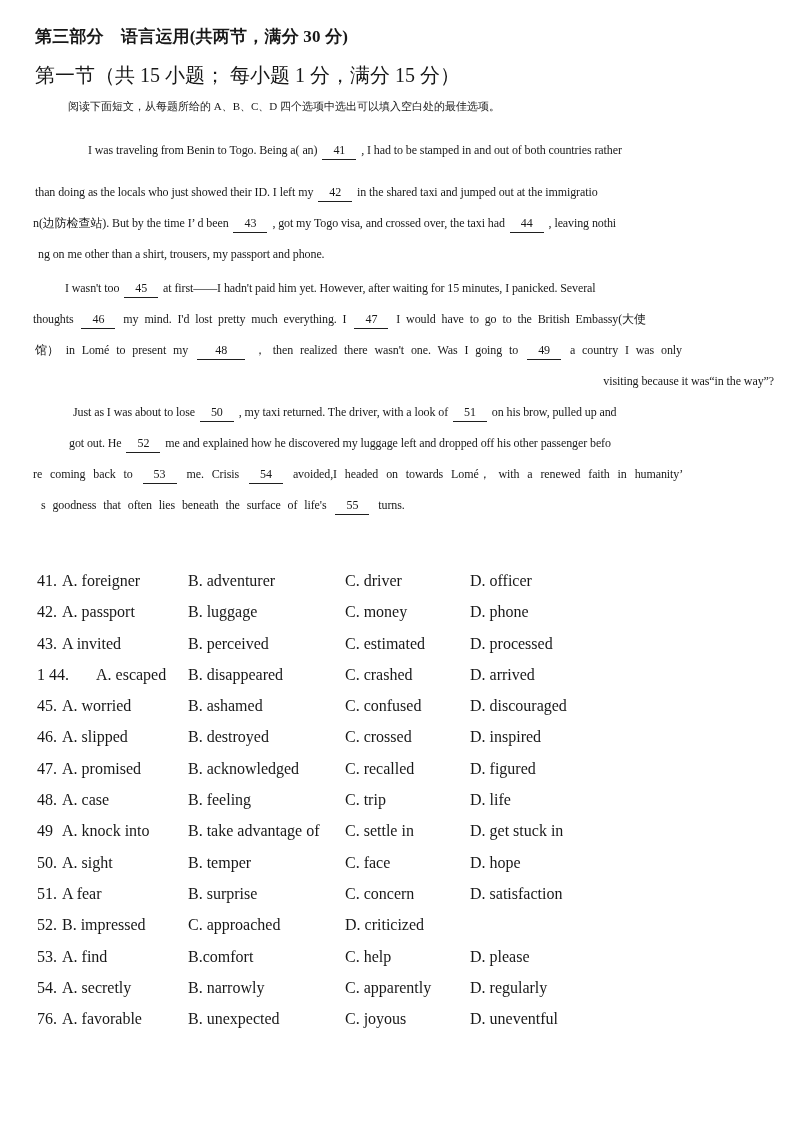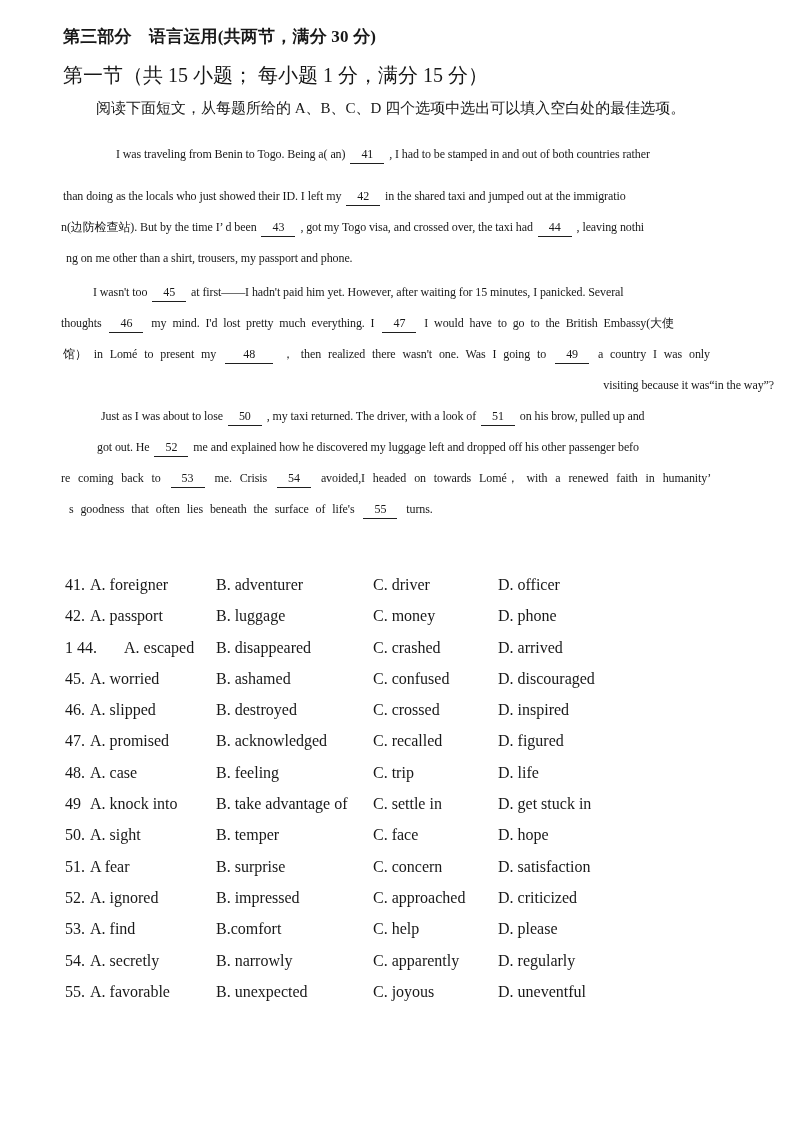--- a/index.html
+++ b/index.html
@@ -2,27 +2,27 @@
 <html><head>
 <meta charset="utf-8">
 <style>
   html,body { margin:0; padding:0; }
   body {
     width:800px; height:1143px;
     background:#ffffff; color:#181818;
     font-family:"Liberation Serif","DejaVu Serif",serif;
     overflow:hidden;
   }
-  .page { padding:25px 26px 0 33px;margin-left:28px; }
+  .page { padding:25px 26px 0 33px; }
   .hdr-part {
     font-size:17px; font-weight:bold;
     margin:0 0 14px 2px; letter-spacing:0.2px;
   }
   .hdr-section { font-size:20px; margin:0 0 10px 2px; }
-  .hdr-instruction { font-size:15px; margin:0 0 21px 35px; }
+  .hdr-instruction { font-size:11px; margin:0 0 21px 35px; }
   .passage { font-size:12px; letter-spacing:-0.1px; }
   .pline { line-height:31px; white-space:nowrap; }
   .blank {
     display:inline-block; min-width:30px;
     text-align:center; border-bottom:1.5px solid #1f1f1f;
     line-height:15px; padding:0 2px 1px; margin:0 2px;
     word-spacing:normal;
   }
   .options { margin-top:44px; font-size:16px; padding-left:4px; }
   .orow {
@@ -60,20 +60,27 @@
         <span class="ocell">B. adventurer</span>
         <span class="ocell">C. driver</span>
         <span class="ocell">D. officer</span>
       </div>
       <div class="orow">
         <span class="ocell">42.</span>
         <span class="ocell">A. passport</span>
         <span class="ocell">B. luggage</span>
         <span class="ocell">C. money</span>
         <span class="ocell">D. phone</span>
+      </div>
+      <div class="orow">
+        <span class="ocell">43.</span>
+        <span class="ocell">A invited</span>
+        <span class="ocell">B. perceived</span>
+        <span class="ocell">C. estimated</span>
+        <span class="ocell">D. processed</span>
       </div>
       <div class="orow">
         <span class="ocell">1 44.</span>
         <span class="ocell" style="padding-left: 34px;">A. escaped</span>
         <span class="ocell">B. disappeared</span>
         <span class="ocell">C. crashed</span>
         <span class="ocell">D. arrived</span>
       </div>
       <div class="orow">
         <span class="ocell">45.</span>
@@ -119,40 +126,39 @@
       </div>
       <div class="orow">
         <span class="ocell">51.</span>
         <span class="ocell">A fear</span>
         <span class="ocell">B. surprise</span>
         <span class="ocell">C. concern</span>
         <span class="ocell">D. satisfaction</span>
       </div>
       <div class="orow">
         <span class="ocell">52.</span>
-        <span class="ocell">A. ignored</span>
         <span class="ocell">B. impressed</span>
         <span class="ocell">C. approached</span>
         <span class="ocell">D. criticized</span>
       </div>
       <div class="orow">
         <span class="ocell">53.</span>
         <span class="ocell">A. find</span>
         <span class="ocell">B.comfort</span>
         <span class="ocell">C. help</span>
         <span class="ocell">D. please</span>
       </div>
       <div class="orow">
         <span class="ocell">54.</span>
         <span class="ocell">A. secretly</span>
         <span class="ocell">B. narrowly</span>
         <span class="ocell">C. apparently</span>
         <span class="ocell">D. regularly</span>
       </div>
       <div class="orow">
-        <span class="ocell">55.</span>
+        <span class="ocell">76.</span>
         <span class="ocell">A. favorable</span>
         <span class="ocell">B. unexpected</span>
         <span class="ocell">C. joyous</span>
         <span class="ocell">D. uneventful</span>
       </div>
     </div>
 </div>
 
 </body></html>

